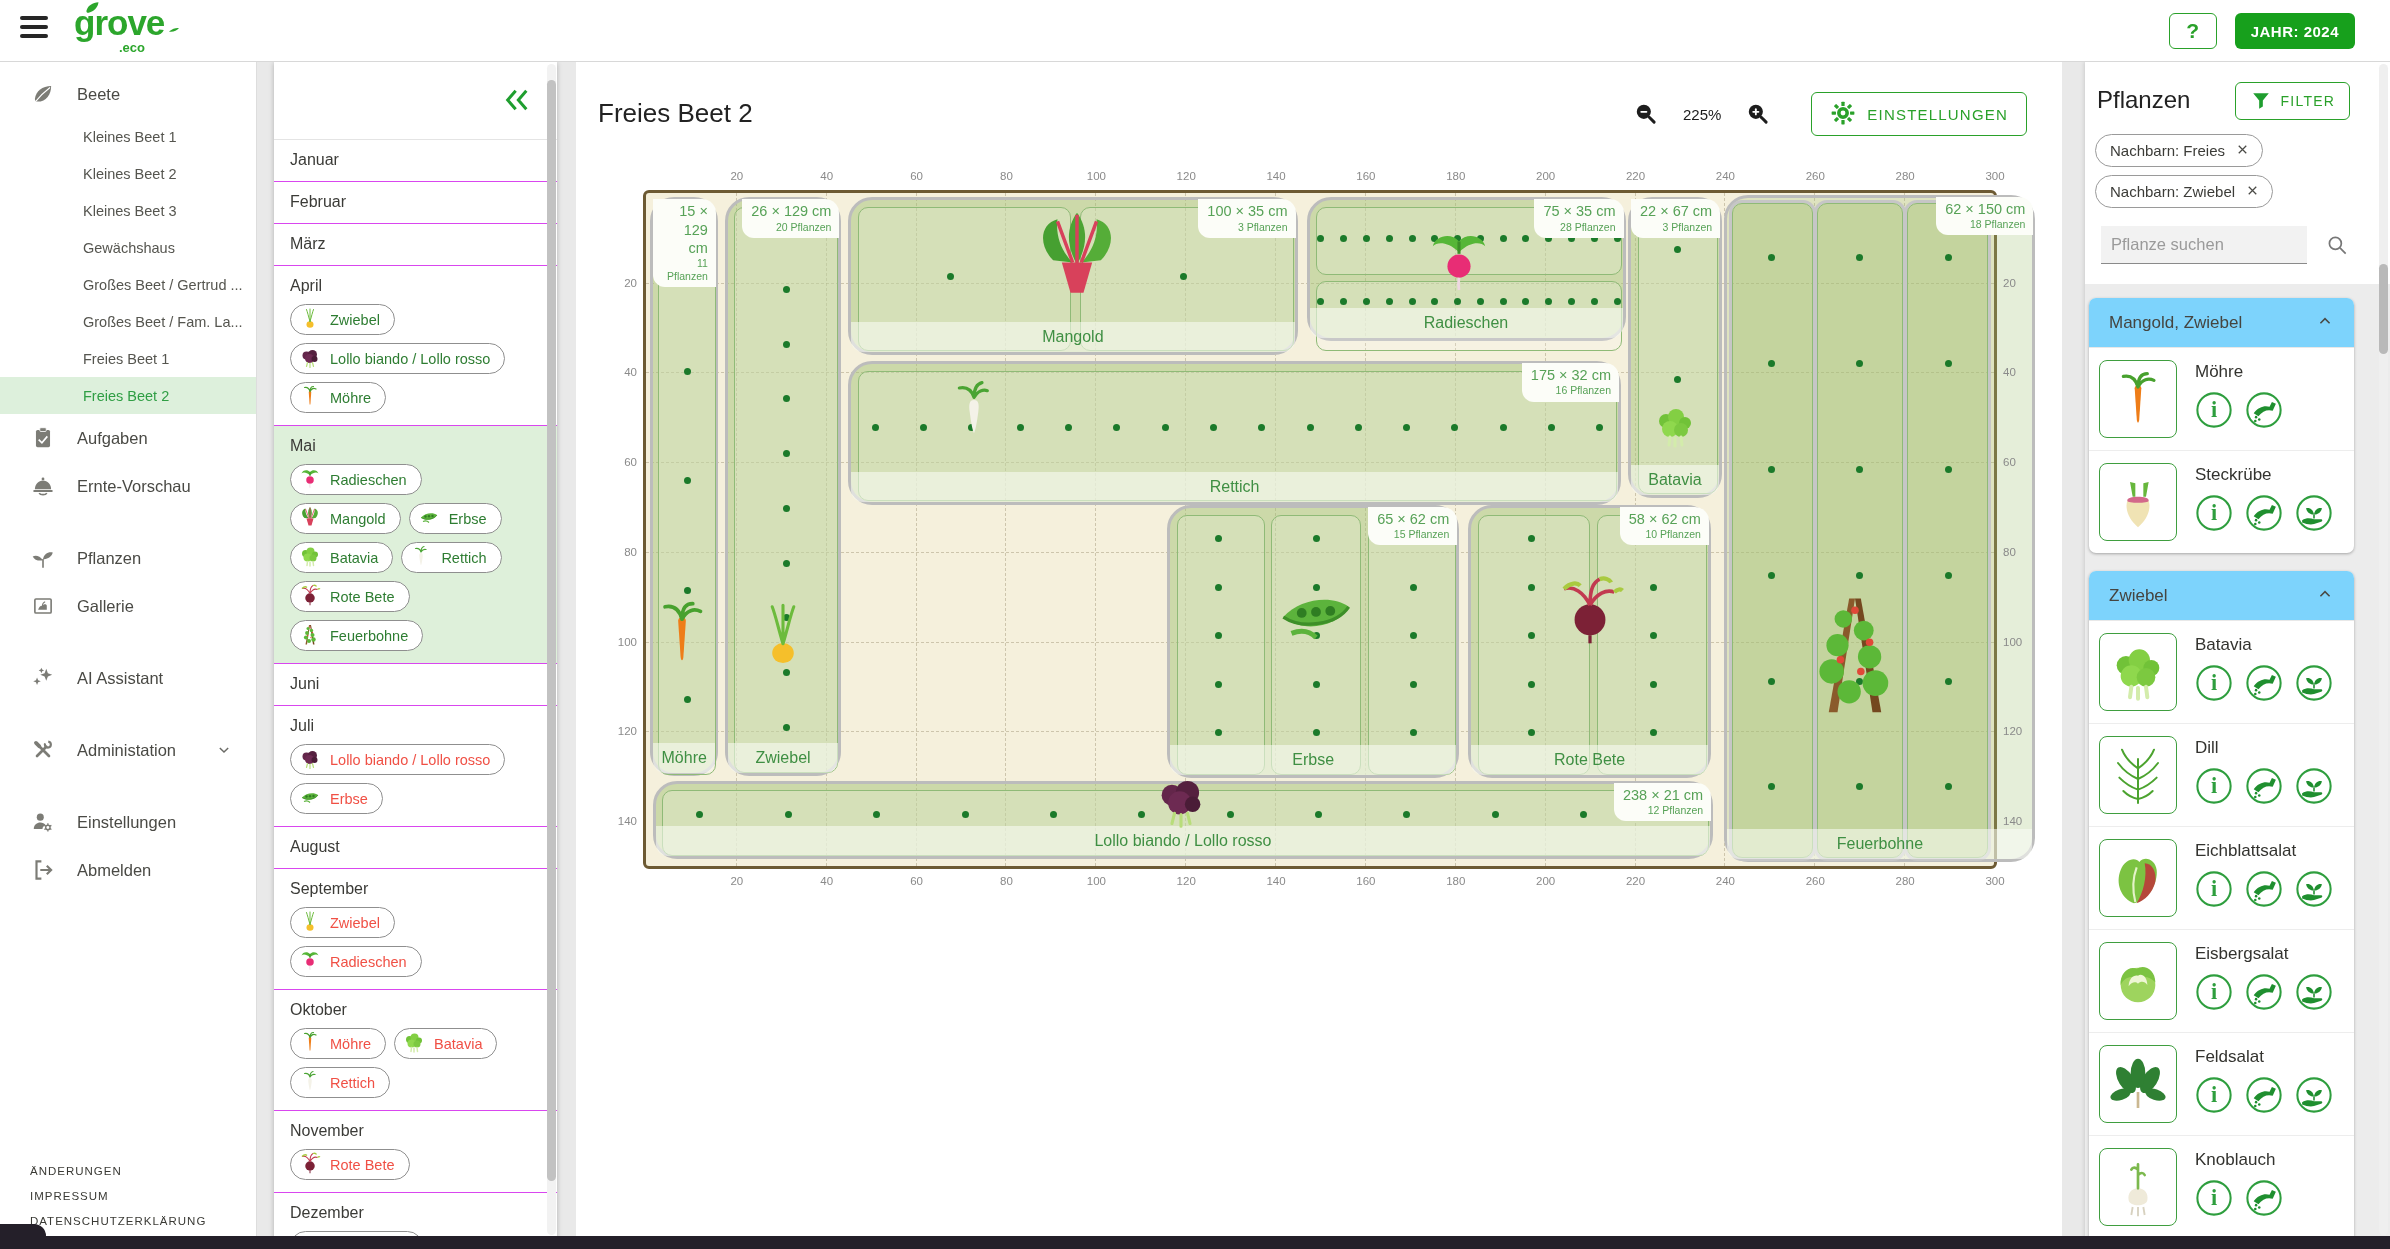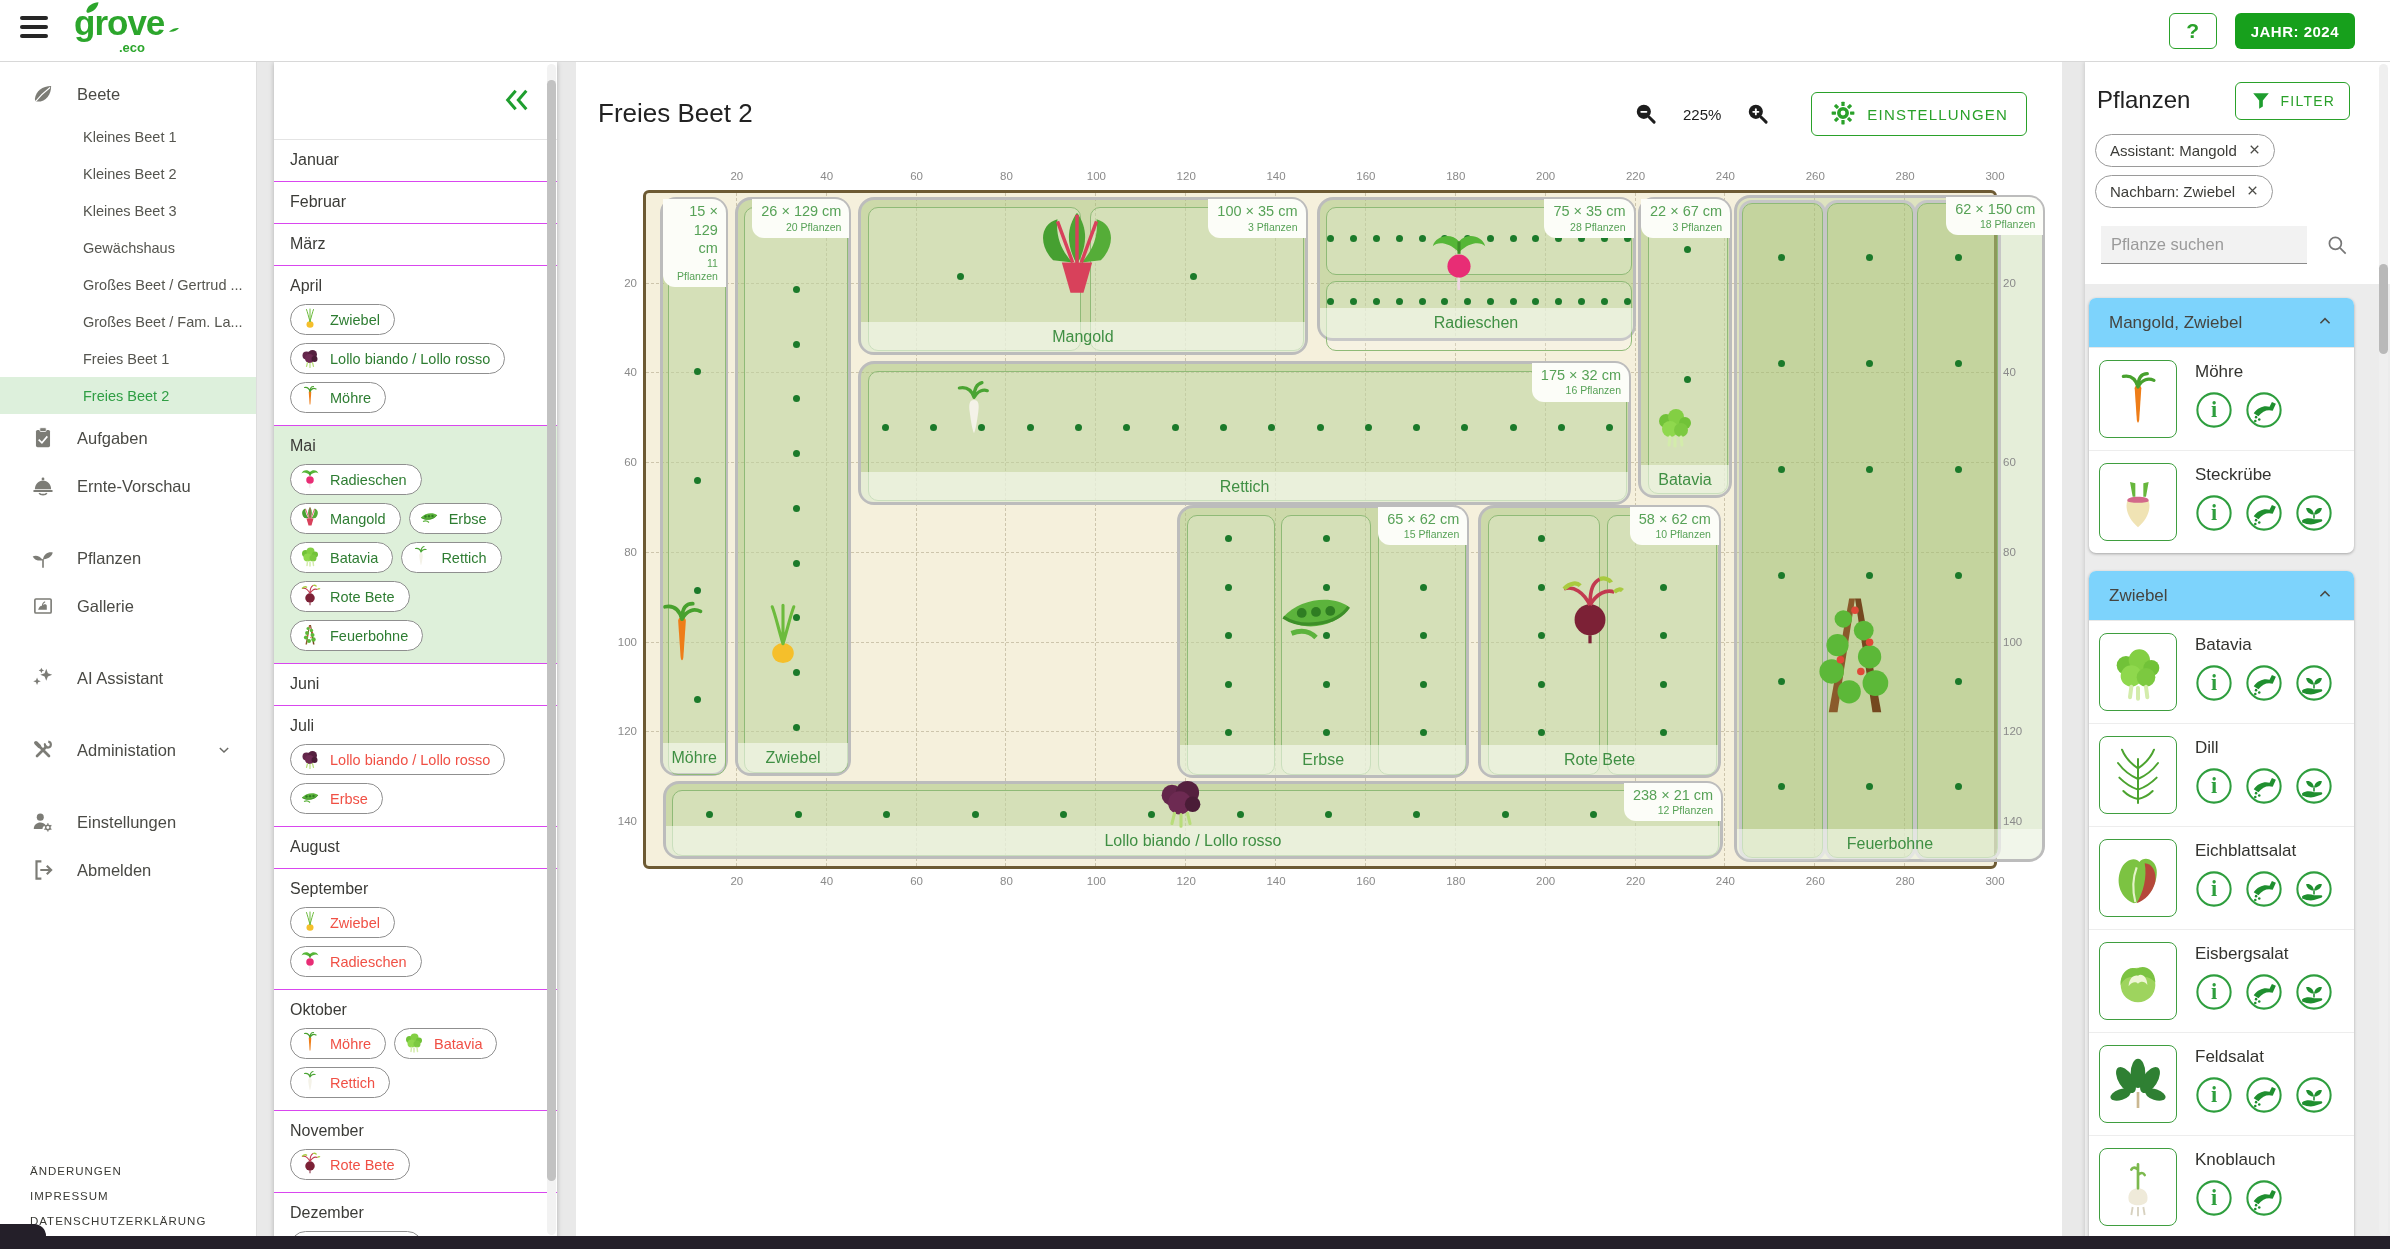--- a/index.html
+++ b/index.html
@@ -62,21 +62,21 @@
   .zoom-btn { width:26px; height:26px; cursor:pointer; }
   .zoom-level { font-size:15px; color:#1c1c1c; }
   .settings-btn { margin-left:16px; height:44px; display:flex; align-items:center; gap:11px; padding:0 18px; background:#fff; border:1px solid #2aa12a; border-radius:6px; color:#2aa12a; font-size:15px; letter-spacing:1.2px; cursor:pointer; font-family:inherit; }
 
   
   .bed-wrap { position:absolute; left:67px; top:128px; width:1354px; height:679px; }
   .bed { position:absolute; left:0; top:0; width:1354px; height:679px; border:3px solid #6d5a33; border-radius:6px; background:#f5f0dc; }
   .ruler-label { position:absolute; font-size:11.5px; color:#8a8a8a; }
   .grid-line-v { position:absolute; top:0; bottom:0; border-left:1px dashed rgba(100,85,50,.28); }
   .grid-line-h { position:absolute; left:0; right:0; border-top:1px dashed rgba(100,85,50,.28); }
-  .bed-area { position:absolute; border:3px solid #bcbcbc; border-radius:16px; background:rgba(163,193,118,.5);margin-left:10px; }
+  .bed-area { position:absolute; border:3px solid #bcbcbc; border-radius:24px; background:rgba(163,193,118,.5); }
   .bed-area.lite { background:rgba(163,193,118,.28); }
   .inner-rect { position:absolute; border:1px solid #8fba77; border-radius:10px; background:rgba(255,255,255,.18); }
   .inner-rect.col { box-shadow:0 0 0 3px #c6c6c6; background:rgba(163,193,118,.45); }
   .plant-dot { position:absolute; width:7px; height:7px; border-radius:50%; background:#1b7a2a; z-index:2; }
   .size-badge { position:absolute; right:-1px; top:-1px; background:#fcfdf8; border-radius:0 14px 0 12px; padding:3px 8px 4px 9px; text-align:right; color:#57a257; z-index:4; line-height:1.25; }
   .size-badge .sb1 { font-size:14.5px; }
   .size-badge .sb2 { font-size:10.5px; }
   .area-label { position:absolute; left:0; right:0; bottom:0; height:30px; background:rgba(252,253,248,.55); border-radius:0 0 12px 12px; display:flex; align-items:center; justify-content:center; font-size:16px; color:#3f8f43; z-index:3; }
   .bed-img { position:absolute; z-index:5; pointer-events:none; }
 
@@ -926,21 +926,21 @@
 <div class="plants-panel">
   <div class="pp-title">Pflanzen</div>
   <button class="filter-btn">
     <span><svg width="22" height="22" viewBox="0 0 48 48">
           <path d="M7 9h34L28 25v13l-8 5V25Z" fill="#1f9e2f"></path>
         </svg></span>
     <span>FILTER</span>
   </button>
   <div class="pp-chips">
     <span class="pp-chip">
-      <span>Assistant: Mangold</span>
+      <span>Nachbarn: Freies</span>
       <span><svg width="15" height="15" viewBox="0 0 48 48">
             <path d="M12 12l24 24M36 12L12 36" stroke="#4a4a46" stroke-width="4"></path>
           </svg></span>
     </span>
     <span class="pp-chip">
       <span>Nachbarn: Zwiebel</span>
       <span><svg width="15" height="15" viewBox="0 0 48 48">
             <path d="M12 12l24 24M36 12L12 36" stroke="#4a4a46" stroke-width="4"></path>
           </svg></span>
     </span>

